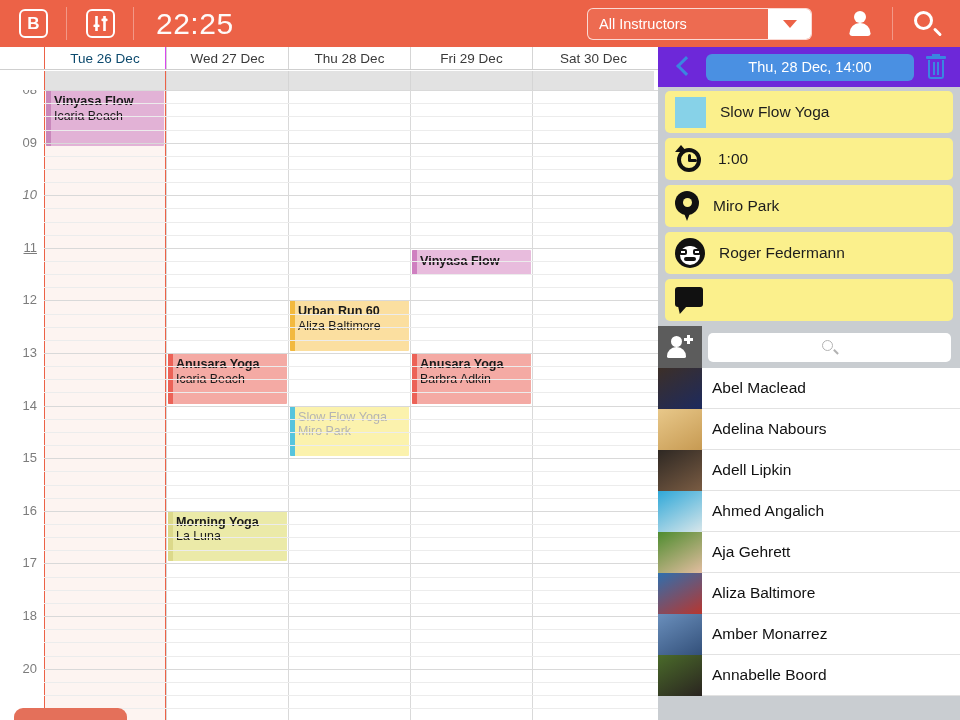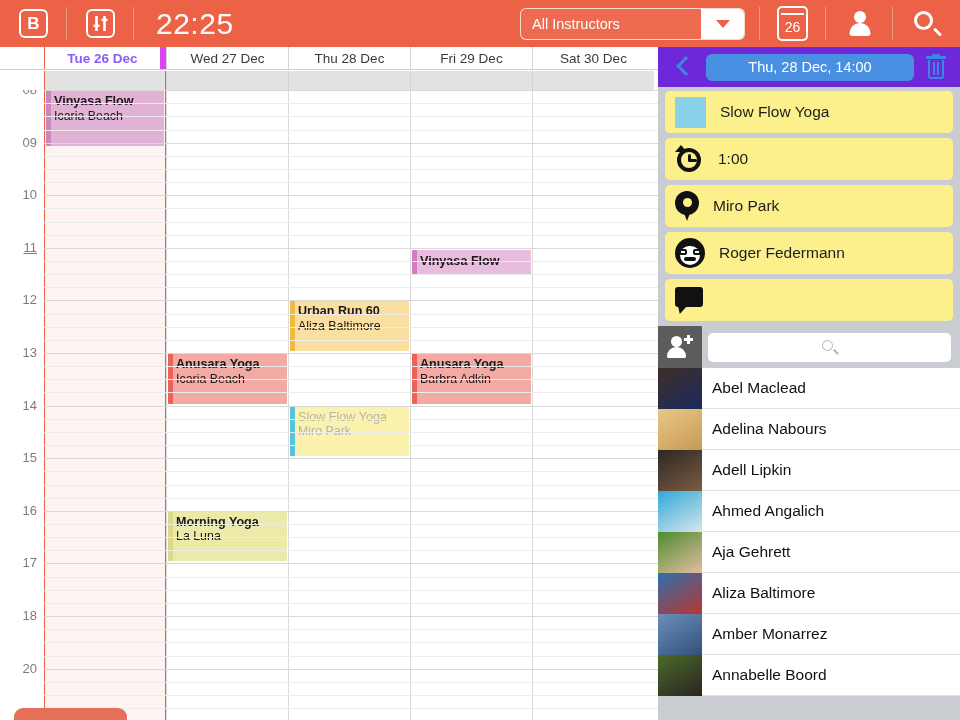--- a/index.html
+++ b/index.html
@@ -58,21 +58,21 @@
   .search-ico .r{position:absolute;left:0;top:0;width:19px;height:19px;border:3px solid #fff;border-radius:50%;}
   .search-ico .s{position:absolute;right:1px;bottom:0px;width:3px;height:10px;background:#fff;transform:rotate(-45deg);border-radius:2px;}
 
   
   .calendar { position:absolute; left:0; top:47px; width:658px; height:673px; background:#fff; overflow:hidden; }
   .dayhdr { position:absolute; left:0; top:0; width:658px; height:23px; display:flex; background:#fff;
             border-bottom:1px solid #cfcfcf; }
   .dh-gutter { width:44px; flex:0 0 44px; }
   .dh-cell { width:122px; flex:0 0 122px; text-align:center; font-size:13.5px; color:#3a3a3a;
              line-height:23px; border-left:1px solid #d5d5d5; }
-  .dh-cell.today { color:#8b5cf6; border-left:1px solid #ec6247; border-right:6px solid #d946ef;font-weight:bold; }
+  .dh-cell.today { color:#0c4a6e; border-left:1px solid #ec6247; border-right:1px solid #d946ef; }
 
   .allday { position:absolute; left:0; top:24px; width:658px; height:19px; display:flex; background:#fff; }
   .ad-gutter { width:44px; flex:0 0 44px; }
   .ad-cell { width:122px; flex:0 0 122px; background:#e2e2e2; border-left:1px solid #d5d5d5; }
   .ad-cell.today { background:#e2e2e2; border-left:1px solid #ec6247; border-right:1px solid #ec6247; }
 
   .grid { position:absolute; left:0; top:43px; width:658px; height:630px; overflow:hidden; }
   .gutter { position:absolute; left:0; top:0; width:44px; height:630px; background:#fff; z-index:5; }
   .hourlabel { position:absolute; right:7px; font-size:13px; color:#7c7c7c; }
   .cols { position:absolute; left:44px; top:0; width:614px; height:630px; }
@@ -181,27 +181,20 @@
     <div class="clock">22:25</div>
     <div class="tb-spacer"></div>
 
     <div class="instr-select">
       <div class="instr-label">All Instructors</div>
       <div class="instr-arrow">
           <span class="caret"></span>
         </div>
     </div>
 
-    <div class="tb-btn">
-      <div class="tb-sep" style="left:0;right:auto;"></div>
-      <div class="cal-ico">
-        <span class="cal-num">26</span>
-      </div>
-      <div class="tb-sep"></div>
-    </div>
     <div class="tb-btn">
       <div class="person-ico">
           <i class="h"></i>
           <i class="b"></i>
         </div>
       <div class="tb-sep"></div>
     </div>
     <div class="tb-btn">
       <div class="search-ico">
           <span class="r"></span>
@@ -317,21 +310,21 @@
           <div class="hline" style="top: 552.3px;"></div>
           <div class="hline" style="top: 565.5px;"></div>
           <div class="hline hour" style="top: 578.6px;"></div>
           <div class="hline" style="top: 591.8px;"></div>
           <div class="hline" style="top: 604.9px;"></div>
           <div class="hline" style="top: 618.1px;"></div>
         </div>
       <div class="gutter" id="gutter">
           <div class="hourlabel" style="top: -8px;">08</div>
           <div class="hourlabel" style="top: 44.6px;">09</div>
-          <div class="hourlabel" style="top: 97.2px;">10</div>
+          <div class="hourlabel" style="top: 97.2px; font-style: italic;">10</div>
           <div class="hourlabel" style="top: 149.8px; text-decoration: underline;">11</div>
           <div class="hourlabel" style="top: 202.4px;">12</div>
           <div class="hourlabel" style="top: 255px;">13</div>
           <div class="hourlabel" style="top: 307.6px;">14</div>
           <div class="hourlabel" style="top: 360.2px;">15</div>
           <div class="hourlabel" style="top: 412.8px;">16</div>
           <div class="hourlabel" style="top: 465.4px;">17</div>
           <div class="hourlabel" style="top: 518px; text-align: right;">18</div>
           <div class="hourlabel" style="top: 570.6px;">20</div>
           <div class="hourlabel" style="top: 623.2px;">20</div>

